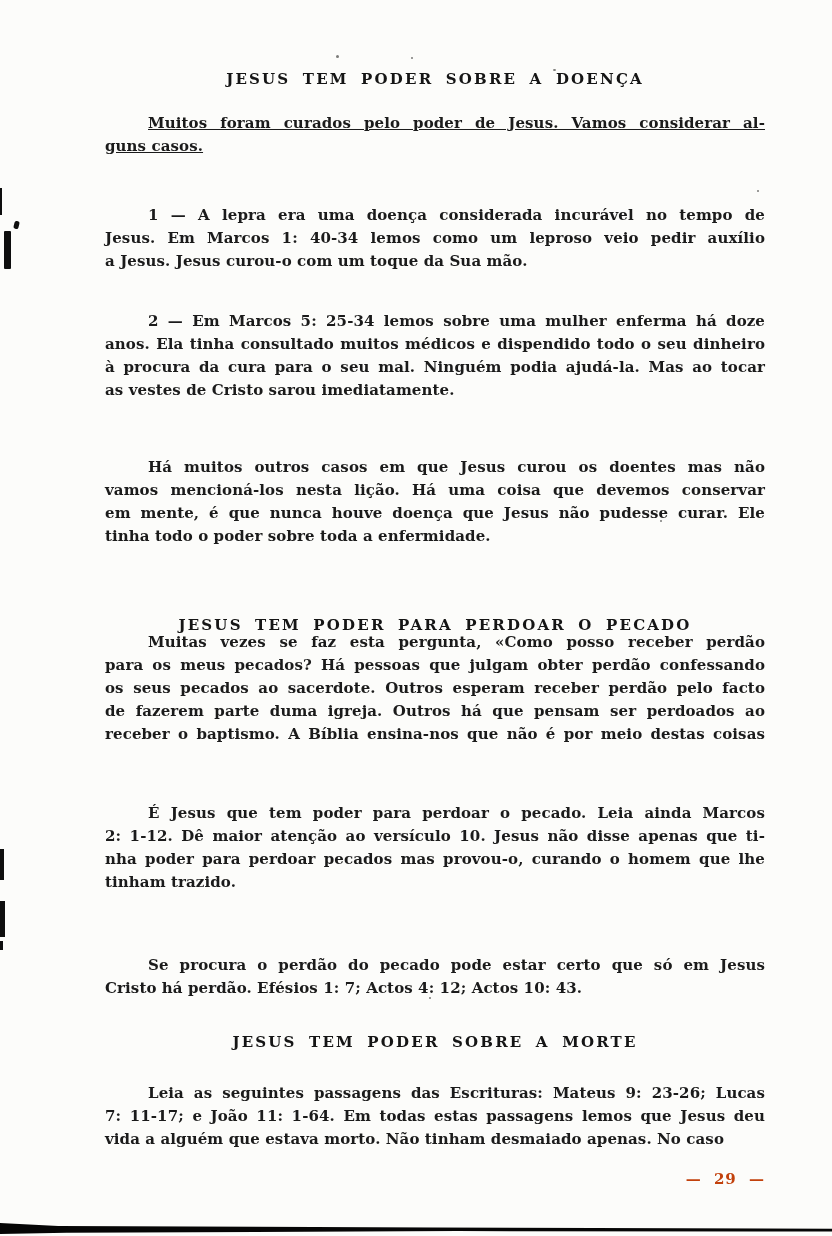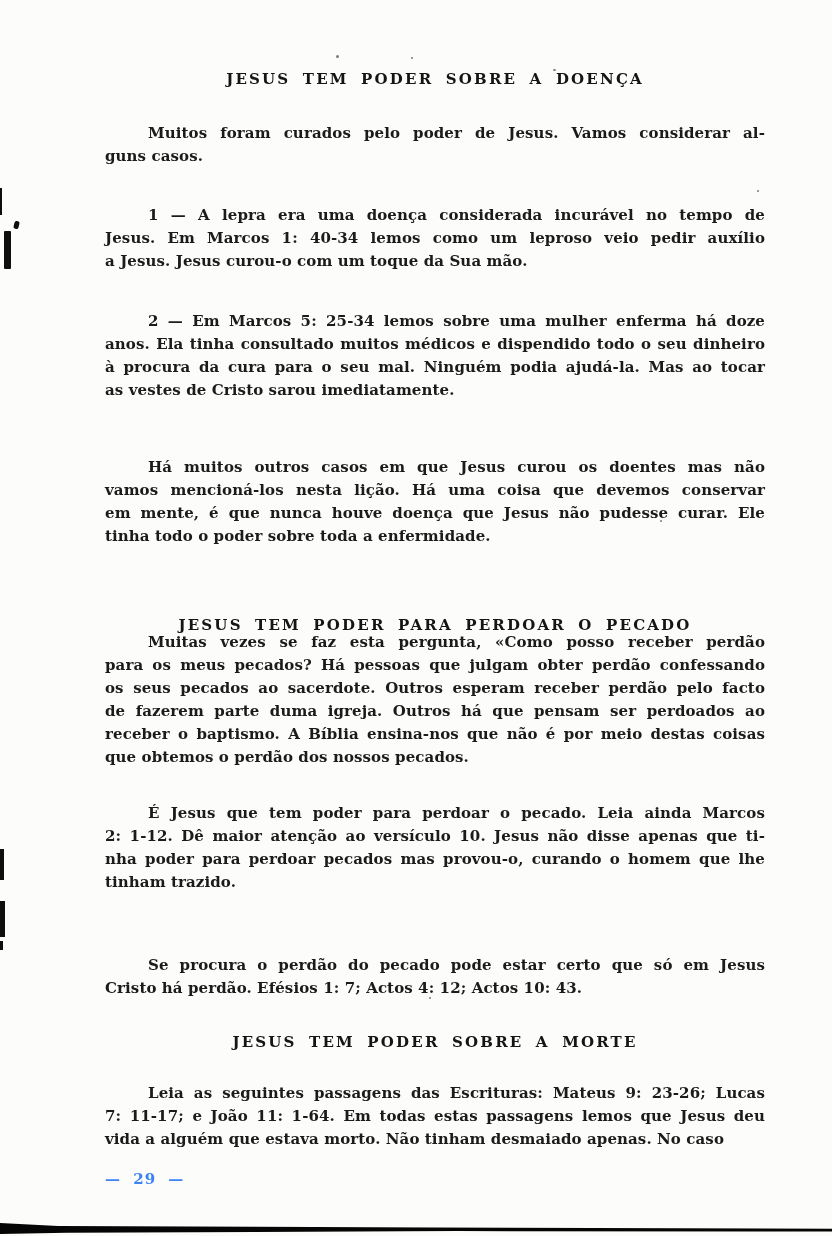--- a/index.html
+++ b/index.html
@@ -34,40 +34,40 @@
   .ln {
     line-height: 23px;
     text-align: justify;
     text-align-last: justify;
     text-justify: inter-word;
     letter-spacing: 0.1px;
   }
   .ln.ind { text-indent: 43px; }
   .ln.end { text-align-last: left; }
   .b-h1  { top: 62px; margin-top: 8px; }
-  .b-p1  { top: 122px; }
+  .b-p1  { top: 112px; text-decoration: underline; }
   .b-p2  { top: 204px; }
   .b-p3  { top: 310px; }
   .b-p4  { top: 440px; margin-top: 16px; }
   .b-h2  { top: 616px; }
   .b-p5  { top: 631px; }
   .b-p6  { top: 802px; }
   .b-p7  { top: 954px; }
   .b-h3  { top: 1033px; }
   .b-p8  { top: 1082px; }
   .pgnum {
     position: absolute;
     top: 1170px;
     left: 105px;
     width: 660px;
-    text-align: left;
+    text-align: right;
     font-size: 15px;
     letter-spacing: 1px;
     word-spacing: 6px;
-    color: #3b82f6;
+    color: #c2410c;
   }
   
   .artifact { position: absolute; background: #0e0e0e; }
   .a-edge-line   { left: 0;  top: 188px; width: 2px; height: 27px; }
   .a-speck-small { left: 14px; top: 221px; width: 5px; height: 8px; border-radius: 2px; transform: rotate(14deg); }
   .a-bar-upper   { left: 4px;  top: 231px; width: 7px; height: 38px; border-radius: 1px; }
   .a-bar-mid1    { left: 0;  top: 849px; width: 4px; height: 31px; }
   .a-bar-mid2    { left: 0;  top: 901px; width: 5px; height: 36px; }
   .a-tick        { left: 0;  top: 941px; width: 3px; height: 9px; }
   .dot { position: absolute; background: #7b7b78; border-radius: 50%; }
@@ -120,21 +120,20 @@
   </div>
 
   <div class="hd b-h2">JESUS TEM PODER PARA PERDOAR O PECADO</div>
 
   <div class="para b-p5">
     <div class="ln ind">Muitas vezes se faz esta pergunta, «Como posso receber perdão</div>
     <div class="ln">para os meus pecados? Há pessoas que julgam obter perdão confessando</div>
     <div class="ln">os seus pecados ao sacerdote. Outros esperam receber perdão pelo facto</div>
     <div class="ln">de fazerem parte duma igreja. Outros há que pensam ser perdoados ao</div>
     <div class="ln">receber o baptismo. A Bíblia ensina-nos que não é por meio destas coisas</div>
-    <div class="ln end">que obtemos o perdão dos nossos pecados.</div>
   </div>
 
   <div class="para b-p6">
     <div class="ln ind">É Jesus que tem poder para perdoar o pecado. Leia ainda Marcos</div>
     <div class="ln">2: 1-12. Dê maior atenção ao versículo 10. Jesus não disse apenas que ti-</div>
     <div class="ln">nha poder para perdoar pecados mas provou-o, curando o homem que lhe</div>
     <div class="ln end">tinham trazido.</div>
   </div>
 
   <div class="para b-p7">

